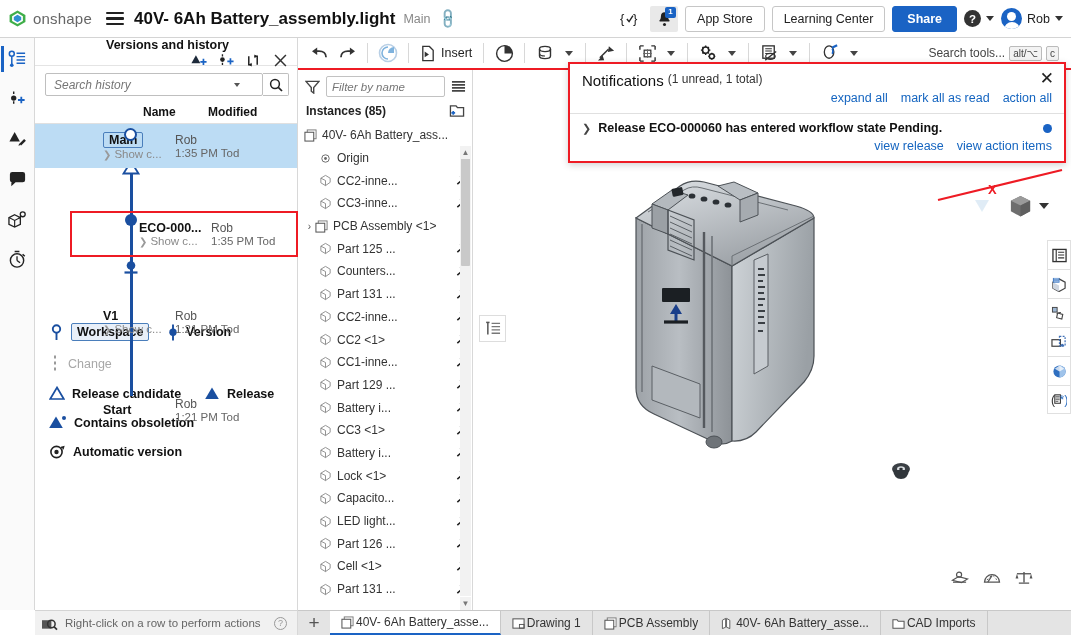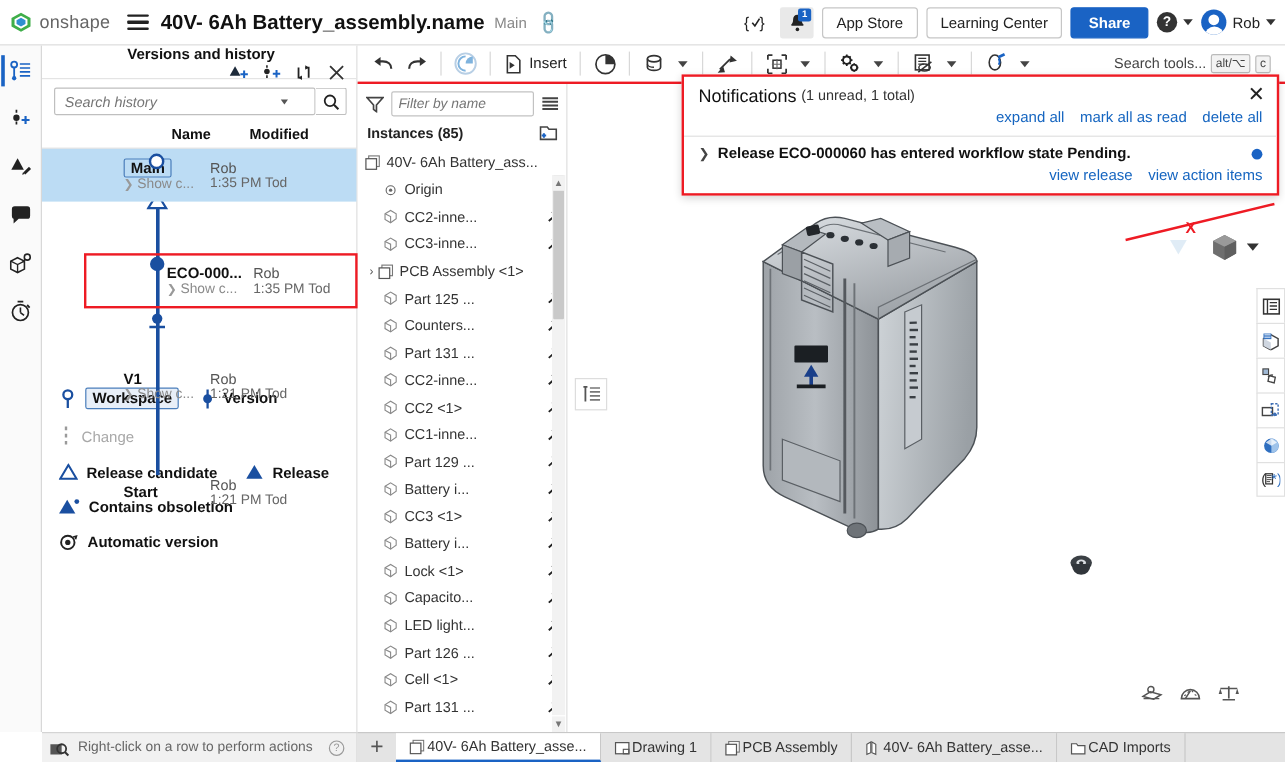--- a/index.html
+++ b/index.html
@@ -265,21 +265,21 @@
         <polygon points="12,5.2 18.8,9 18.8,15 12,18.8 5.2,15 5.2,9" fill="#fff"></polygon>
         <polygon points="12,7.4 16.7,10 16.7,14 12,16.6 7.3,14 7.3,10" fill="#2e8fd0"></polygon>
       </svg>
       <span class="brand-text">onshape</span>
     </div>
     <div class="hamburger">
         <i></i>
         <i></i>
         <i></i>
       </div>
-    <span class="doc-title">40V- 6Ah Battery_assembly.name</span>
+    <span class="doc-title">40V- 6Ah Battery_assembly.light</span>
     <span class="doc-branch">Main</span>
     <span class="link-icon">🔗</span>
 
     <div class="topbar-right">
       <div class="tb-icon-btn">
         <svg width="19" height="16" viewBox="0 0 22 18">
           <text x="0" y="14" font-size="15" font-family="Liberation Sans" fill="#222">{</text>
           <path d="M8 9 l2.5 3 L15 5" stroke="#222" stroke-width="1.6" fill="none"></path>
           <text x="15" y="14" font-size="15" font-family="Liberation Sans" fill="#222">}</text>
         </svg>
@@ -1138,21 +1138,21 @@
 
   <div class="notif">
     <div class="notif-head">
       <span class="notif-title">Notifications</span>
       <span class="notif-count">(1 unread, 1 total)</span>
       <span class="notif-x">✕</span>
     </div>
     <div class="notif-actions">
       <span class="lnk">expand all</span>
       <span class="lnk">mark all as read</span>
-      <span class="lnk">delete all</span>
+      <span class="lnk">action all</span>
     </div>
     <div class="notif-body">
       <div class="notif-row">
         <span class="notif-chev">❯</span>
         <span class="notif-msg"><span>Release </span><span>ECO-000060</span><span> has entered workflow state </span><span>Pending.</span></span>
         <span class="unread-dot"></span>
       </div>
       <div class="notif-sub">
         <span class="lnk">view release</span>
         <span class="lnk">view action items</span>

